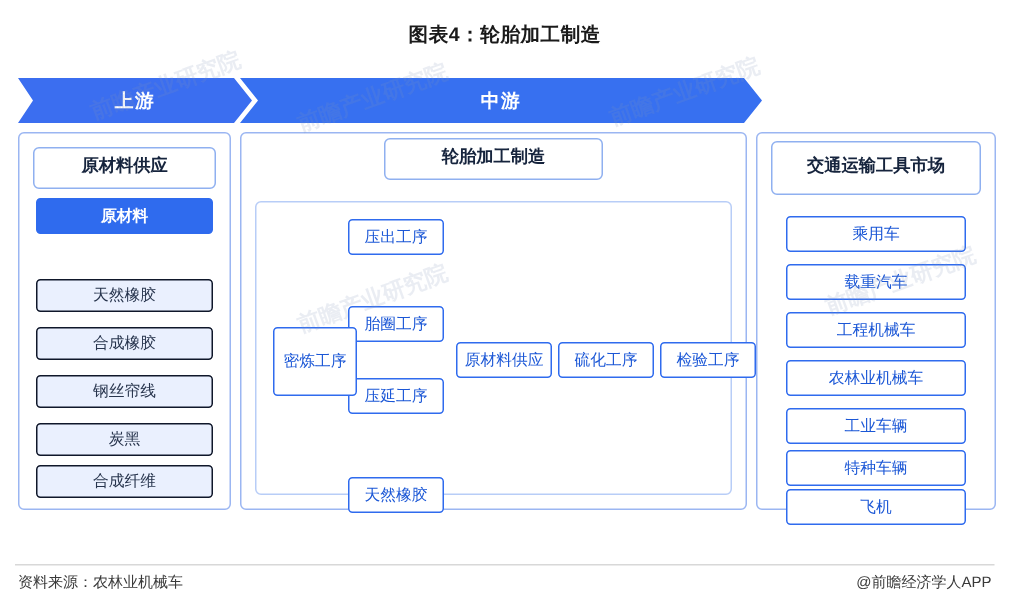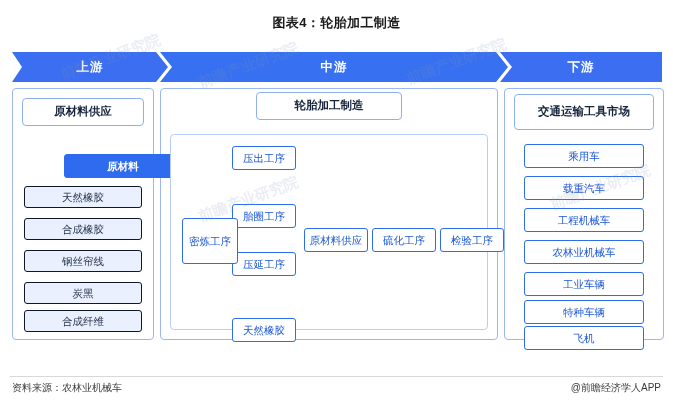--- a/index.html
+++ b/index.html
@@ -188,32 +188,31 @@
   }
 </style>
 </head>
 <body>
 
 <div class="title">图表4：轮胎加工制造</div>
 
 <div class="band">
   <div class="arrow up">上游</div>
   <div class="arrow mid">中游</div>
-  <div class="arrow down">下游</div>
 </div>
 
 <div class="section sec-up"></div>
 <div class="section sec-mid"></div>
 <div class="section sec-down"></div>
 
 <div class="sec-head head-up">原材料供应</div>
 <div class="sec-head head-mid">轮胎加工制造</div>
 <div class="sec-head head-down">交通运输工具市场</div>
 
-<div class="pill pill-blue up-col" style="top:154px;height:22px;margin-left:40px;">原材料</div>
+<div class="pill pill-blue up-col" style="top:132px;height:22px;">原材料</div>
 <div class="pill pill-light up-col" style="top:186px;">天然橡胶</div>
 <div class="pill pill-light up-col" style="top:218px;">合成橡胶</div>
 <div class="pill pill-light up-col" style="top:250px;">钢丝帘线</div>
 <div class="pill pill-light up-col" style="top:282px;">炭黑</div>
 <div class="pill pill-light up-col" style="top:310px;">合成纤维</div>
 
 <div class="mid-frame"></div>
 
 <div class="pill pill-outline mid-proc" style="left:232px;top:146px;">压出工序</div>
 <div class="pill pill-outline mid-proc" style="left:232px;top:204px;">胎圈工序</div>

